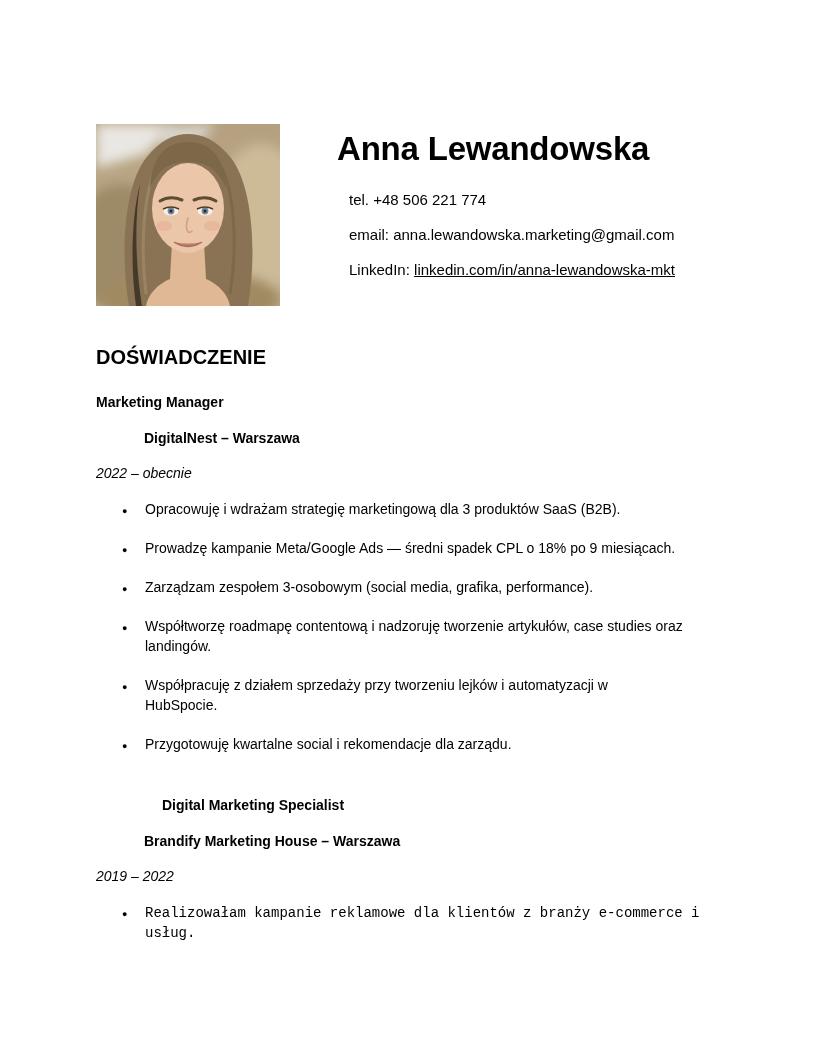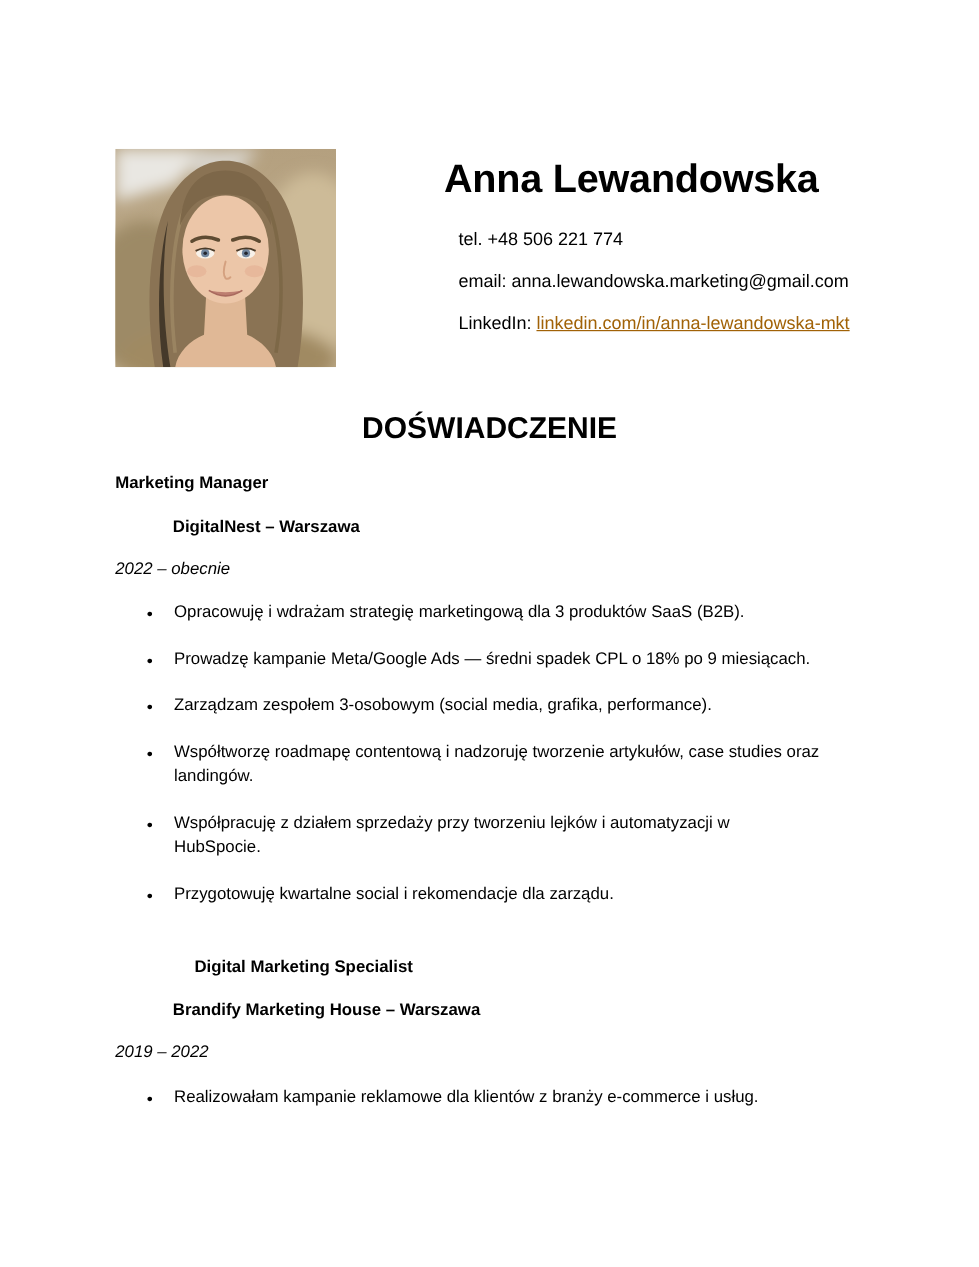--- a/index.html
+++ b/index.html
@@ -16,21 +16,21 @@
   }
   .page {
     box-sizing: border-box;
     width: 816px;
     height: 1056px;
     padding: 124px 96px 0 96px;
     background: #ffffff;
   }
 
   
-  .header-row { display: flex; align-items: flex-start; gap: 33px; }
+  .header-row { display: flex; align-items: flex-start; }
   .photo-frame {
     width: 184px;
     height: 182px;
     flex: 0 0 auto;
     overflow: hidden;
   }
   .photo-frame svg { display: block; }
   .header-text { margin-left: 57px; padding-top: 5px; }
   .name {
     font-size: 33px;
@@ -39,32 +39,31 @@
     margin: 0;
     letter-spacing: -0.2px;
   }
   .contact-line {
     font-size: 15px;
     line-height: 19px;
     margin: 16px 0 0 12px;
   }
   .contact-line.first { margin-top: 21px; }
   .contact-line a {
-    color: #a16207;
+    color: #000000;
     text-decoration: underline;
     cursor: pointer;
   }
 
   
   .section-heading {
-    font-size: 25px;
+    font-size: 20px;
     line-height: 30px;
     font-weight: 700;
     margin: 36px 0 0 0;
-    text-align: center;
   }
   .job-title {
     font-size: 14px;
     line-height: 24px;
     font-weight: 700;
     margin: 18px 0 0 0;
   }
   .job-title.indented {
     margin-top: 39px;
     padding-left: 66px;
@@ -80,21 +79,21 @@
     font-size: 14px;
     line-height: 20px;
     font-style: italic;
     margin: 15px 0 0 0;
   }
   ul.bullets {
     list-style: none;
     margin: 16px 0 0 0;
     padding: 0 0 0 49px;
   }
-  ul.bullets.second { margin-top: 17px; }
+  ul.bullets.second { margin-top: 17px; font-family: Liberation Mono, monospace; }
   ul.bullets li {
     position: relative;
     font-size: 14px;
     line-height: 20px;
     white-space: pre-line;
   }
   ul.bullets li + li { margin-top: 19px; }
   ul.bullets li::before {
     content: "●";
     position: absolute;

